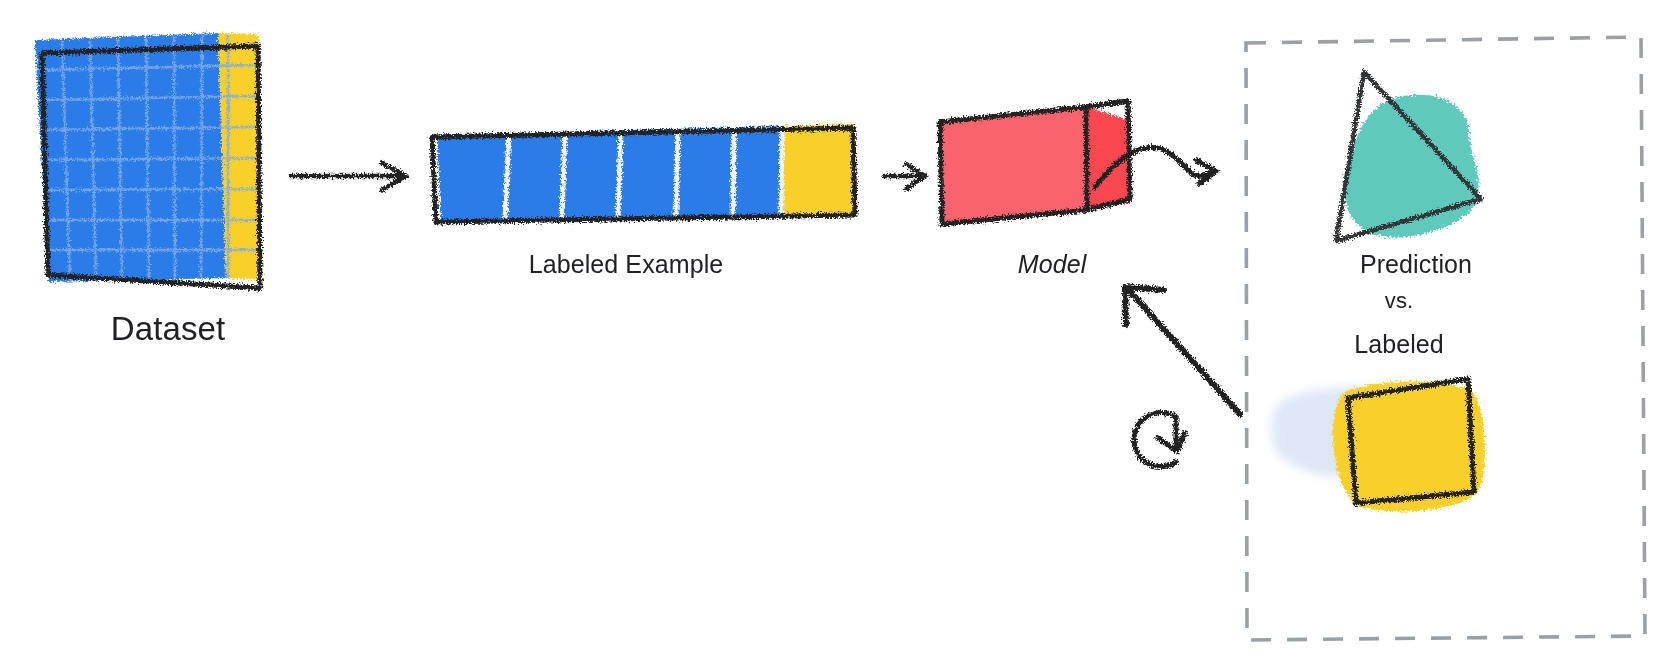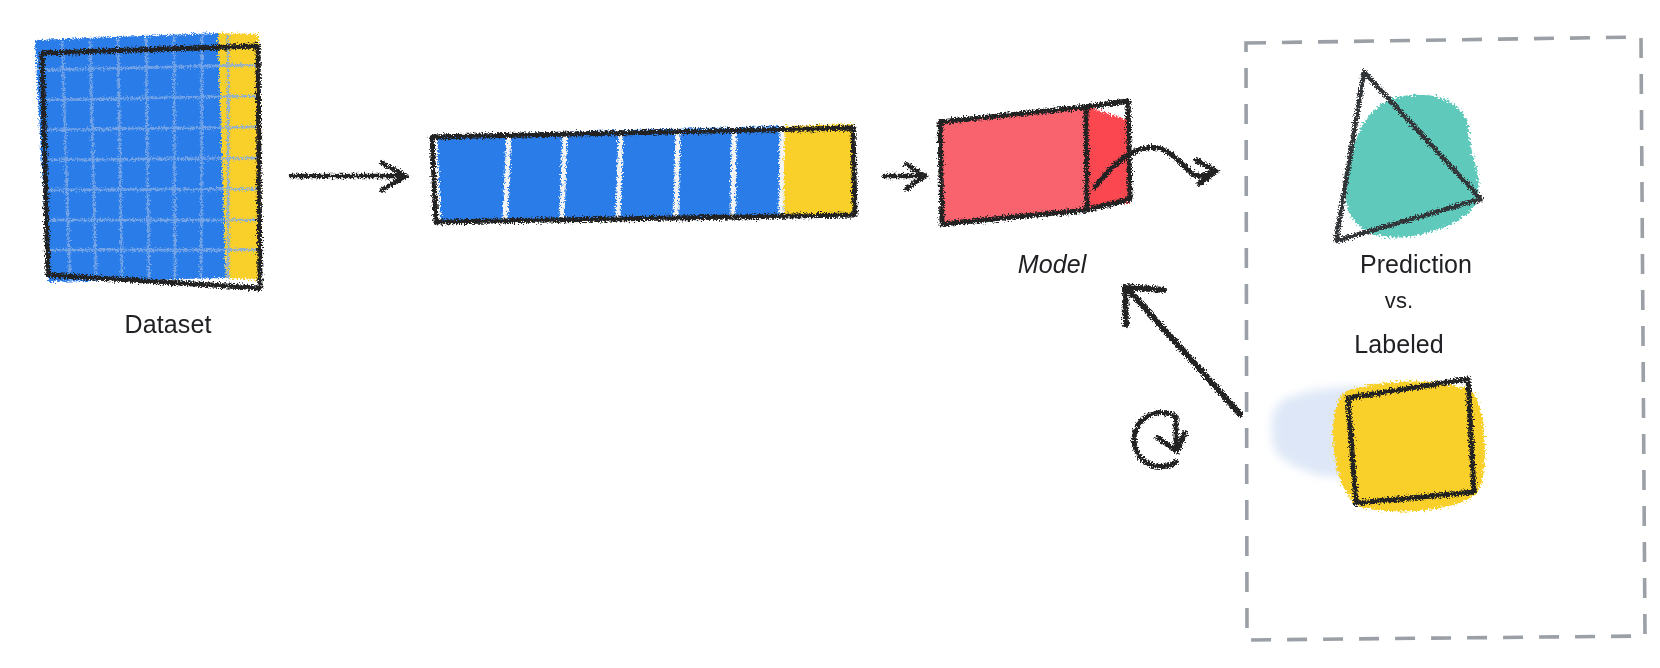--- a/index.html
+++ b/index.html
@@ -31,21 +31,21 @@
     font-size: 25px;
     font-weight: 400;
     color: #202124;
     letter-spacing: 0.1px;
     white-space: nowrap;
     text-align: center;
   }
   .label.centered {
     transform: translateX(-50%);
   }
-  #lbl-dataset       { left: 168px;  top: 310px; font-size: 25px; text-align: center; }
+  #lbl-dataset       { left: 168px;  top: 310px; font-size: 33px; text-align: center; }
   #lbl-labeled       { left: 626px;  top: 250px; font-size: 25px; }
   #lbl-model         { left: 1052px; top: 250px; font-size: 25px; font-style: italic; }
   #lbl-prediction    { left: 1416px; top: 250px; font-size: 25px; }
   #lbl-vs            { left: 1399px; top: 288px; font-size: 22px; }
   #lbl-actual        { left: 1399px; top: 330px; font-size: 25px; }
   #lbl-update        { left: 1104px; top: 372px; font-size: 25px; }
 </style>
 </head>
 <body>
 
@@ -207,20 +207,21 @@
 
     <g fill="none" stroke="#202124" stroke-width="5" stroke-linecap="round" filter="url(#rough)">
       <path d="M 1176 417 A 27 27 0 1 0 1176 462"></path>
       <path d="M 1176 417 L 1176 447"></path>
       <path d="M 1158 438 L 1177 451 L 1185 433"></path>
     </g>
   </svg>
 
   <div class="label centered" id="lbl-dataset">Dataset</div>
 
+  <div class="label centered" id="lbl-labeled">Labeled Example</div>
 
   <div class="label centered" id="lbl-model">Model</div>
 
   <div class="label centered" id="lbl-prediction">Prediction</div>
 
   <div class="label centered" id="lbl-vs">vs.</div>
 
   <div class="label centered" id="lbl-actual">Labeled</div>
 
 

